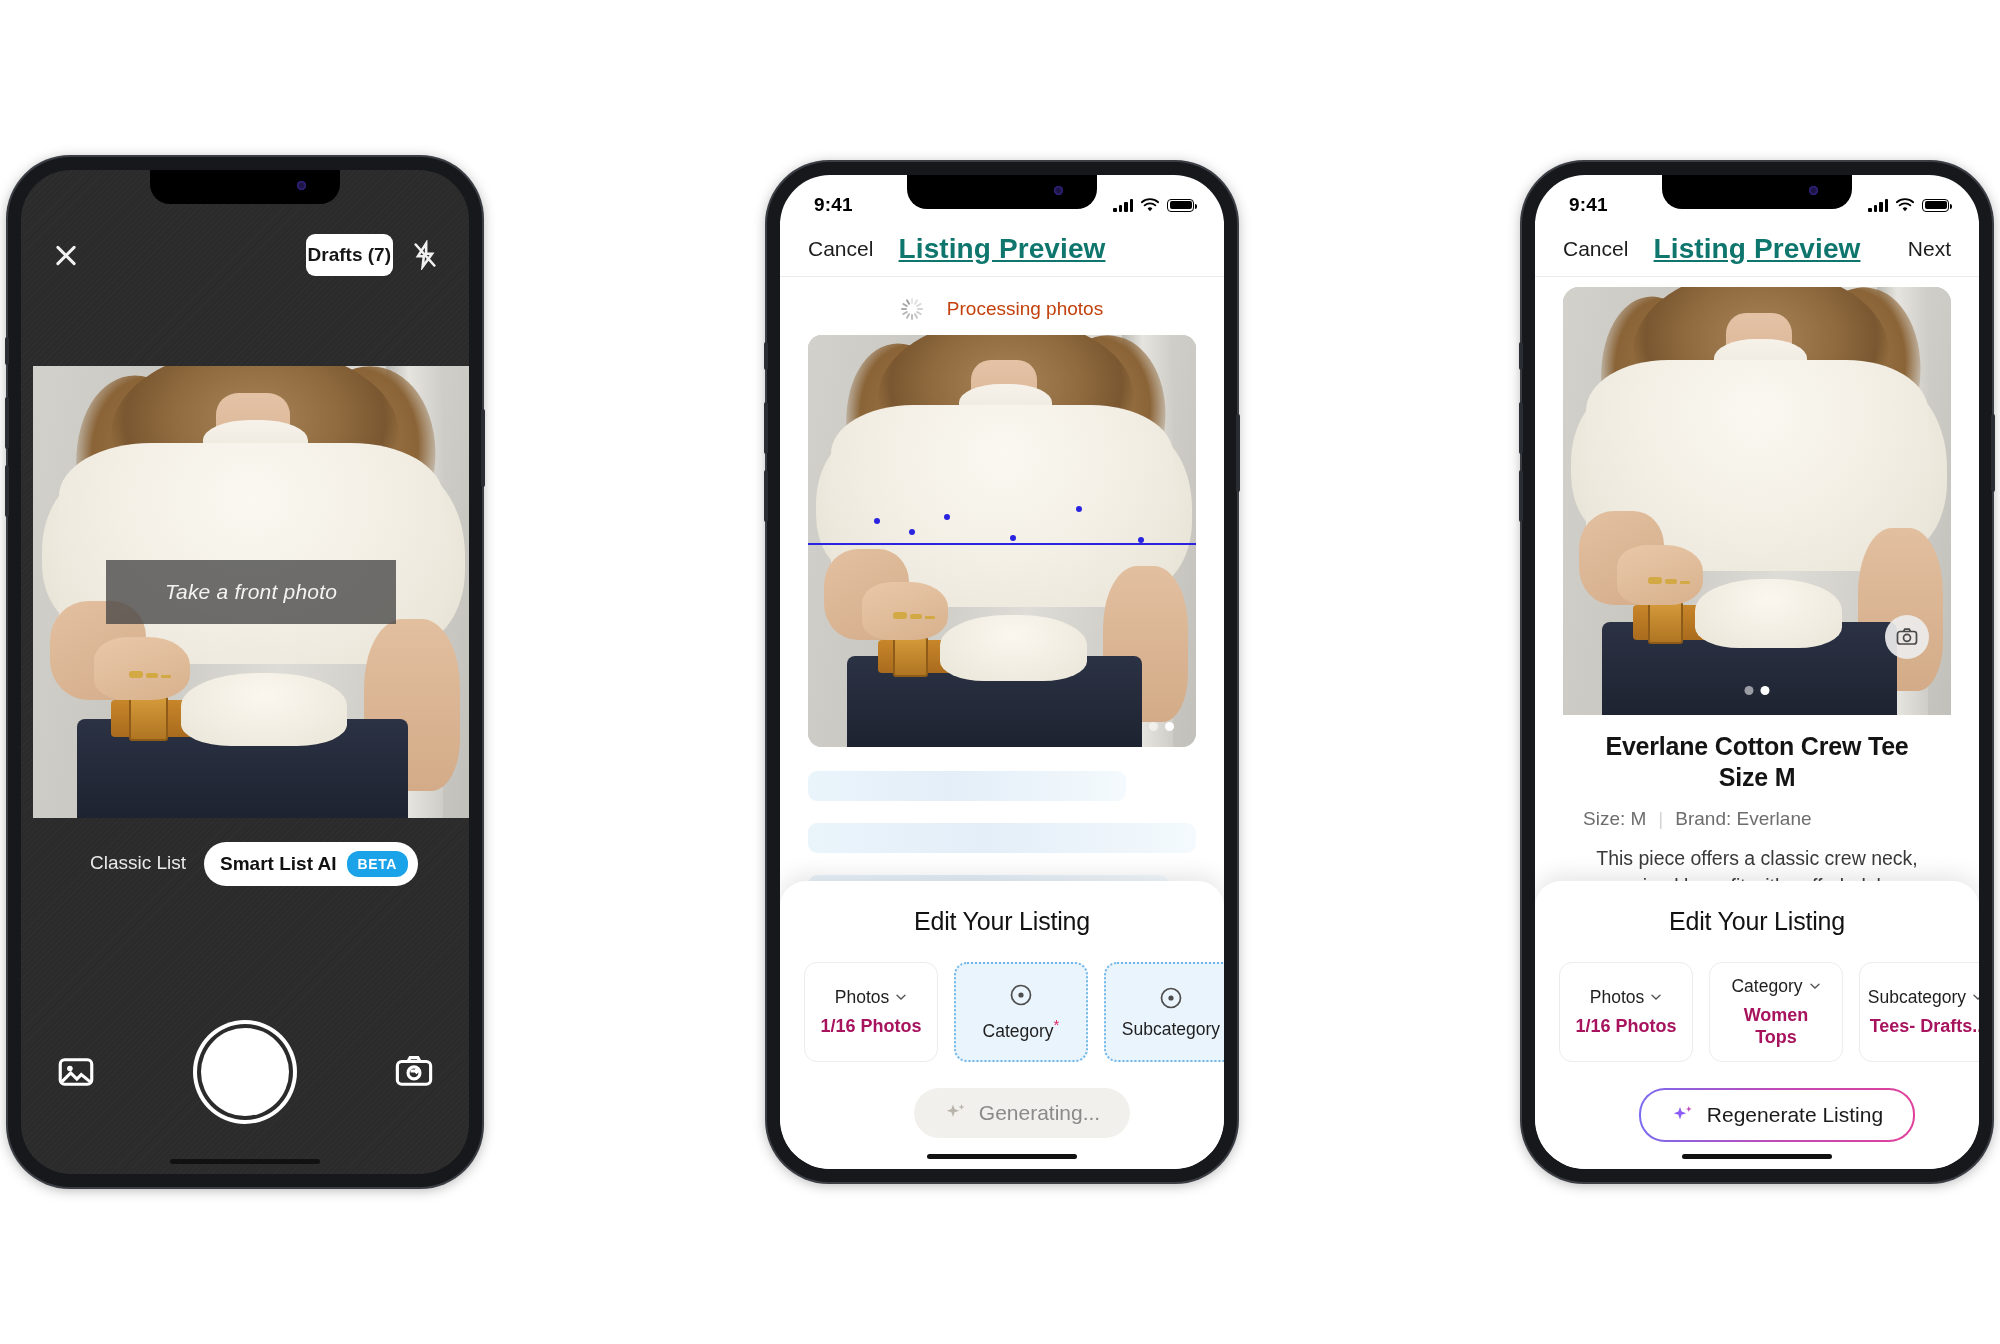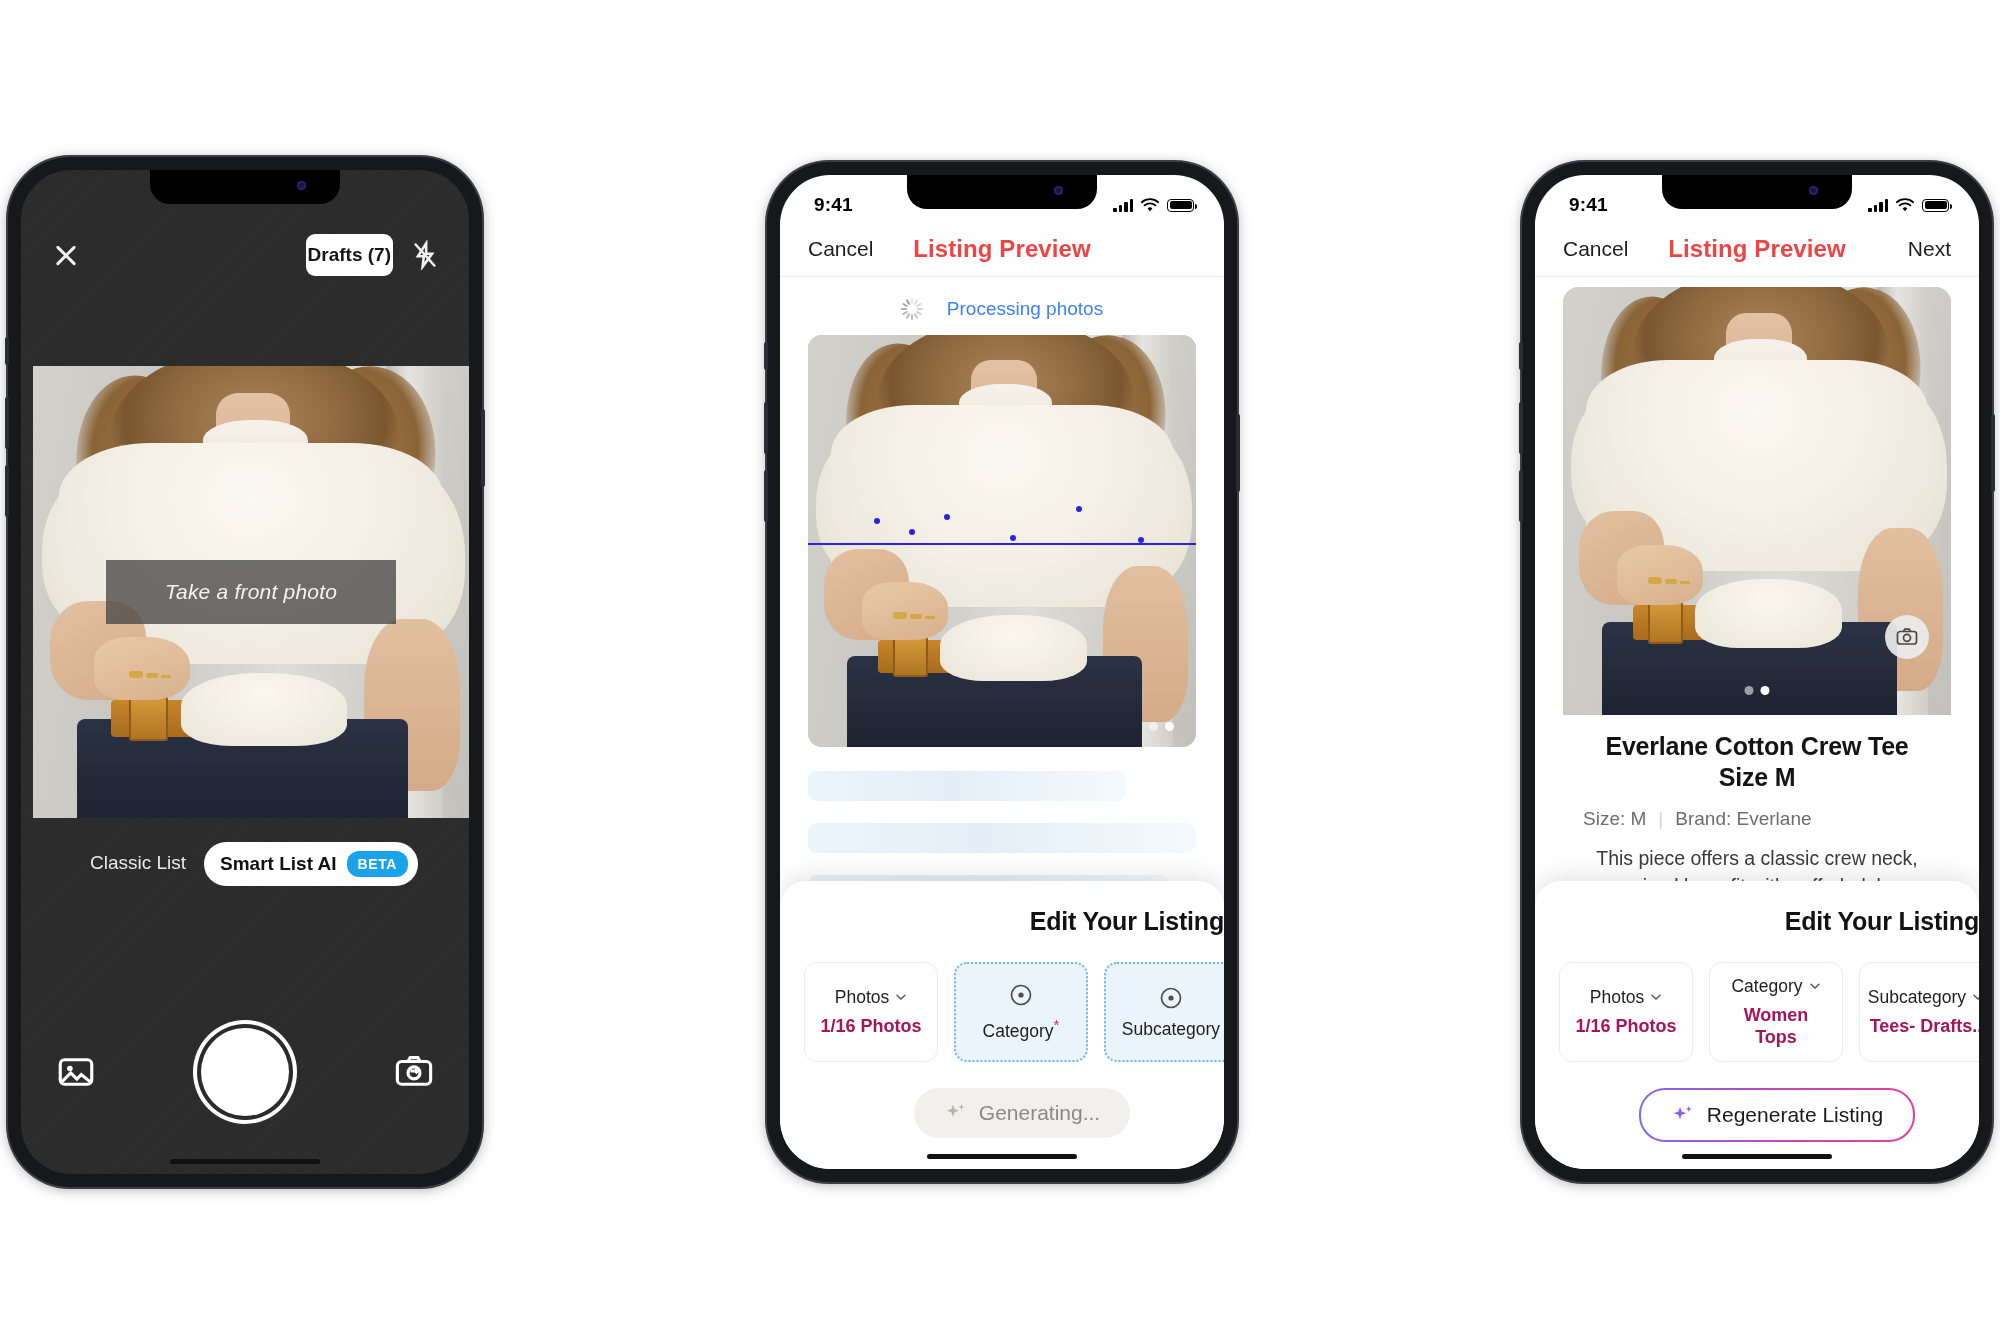--- a/index.html
+++ b/index.html
@@ -203,29 +203,30 @@
     border-bottom: 1px solid #eceaea;
     z-index: 25;
     background: #fff;
   }
   .nav-side {
     font-size: 21px; color: #1d1d1d;
     min-width: 74px;
   }
   .nav-side.right { text-align: right; }
   .nav-title {
-    font-size: 24px; font-weight: 700; color: #ef4444;
+    font-size: 28px; font-weight: 700; color: #0f766e;
     letter-spacing: .1px;
+    text-decoration: underline;
   }
   .processing {
     position: absolute; top: 112px; left: 0; right: 0;
     height: 44px;
     display: flex; align-items: center; justify-content: center;
     gap: 24px;
-    font-size: 19px; color: #3b82f6;
+    font-size: 19px; color: #c2410c;
     z-index: 20;
   }
   .spinner {
     width: 22px; height: 22px; border-radius: 50%;
     position: relative;
   }
   .spinner i {
     position: absolute; left: 50%; top: 0;
     width: 2px; height: 6px; margin-left: -1px;
     background: #9a9a9a; border-radius: 1px;
@@ -315,22 +316,22 @@
   .sheet {
     position: absolute; left: 0; right: 0; bottom: 0;
     background: #fff;
     border-radius: 26px 26px 50px 50px;
     box-shadow: 0 -6px 22px rgba(0,0,0,.10);
     z-index: 30;
     padding: 26px 0 0 0;
     height: 288px;
   }
   .sheet-title {
-    text-align: right;
-    font-size: 25px; font-weight: 700; color: #121212;
+    text-align: center;
+    font-size: 25px; font-weight: 400; color: #121212;
     letter-spacing: -.2px;
   }
   .chips {
     display: flex; gap: 16px;
     padding: 0 24px;
     margin-top: 26px;
     overflow: hidden;
   }
   .chip {
     flex: 0 0 auto;

